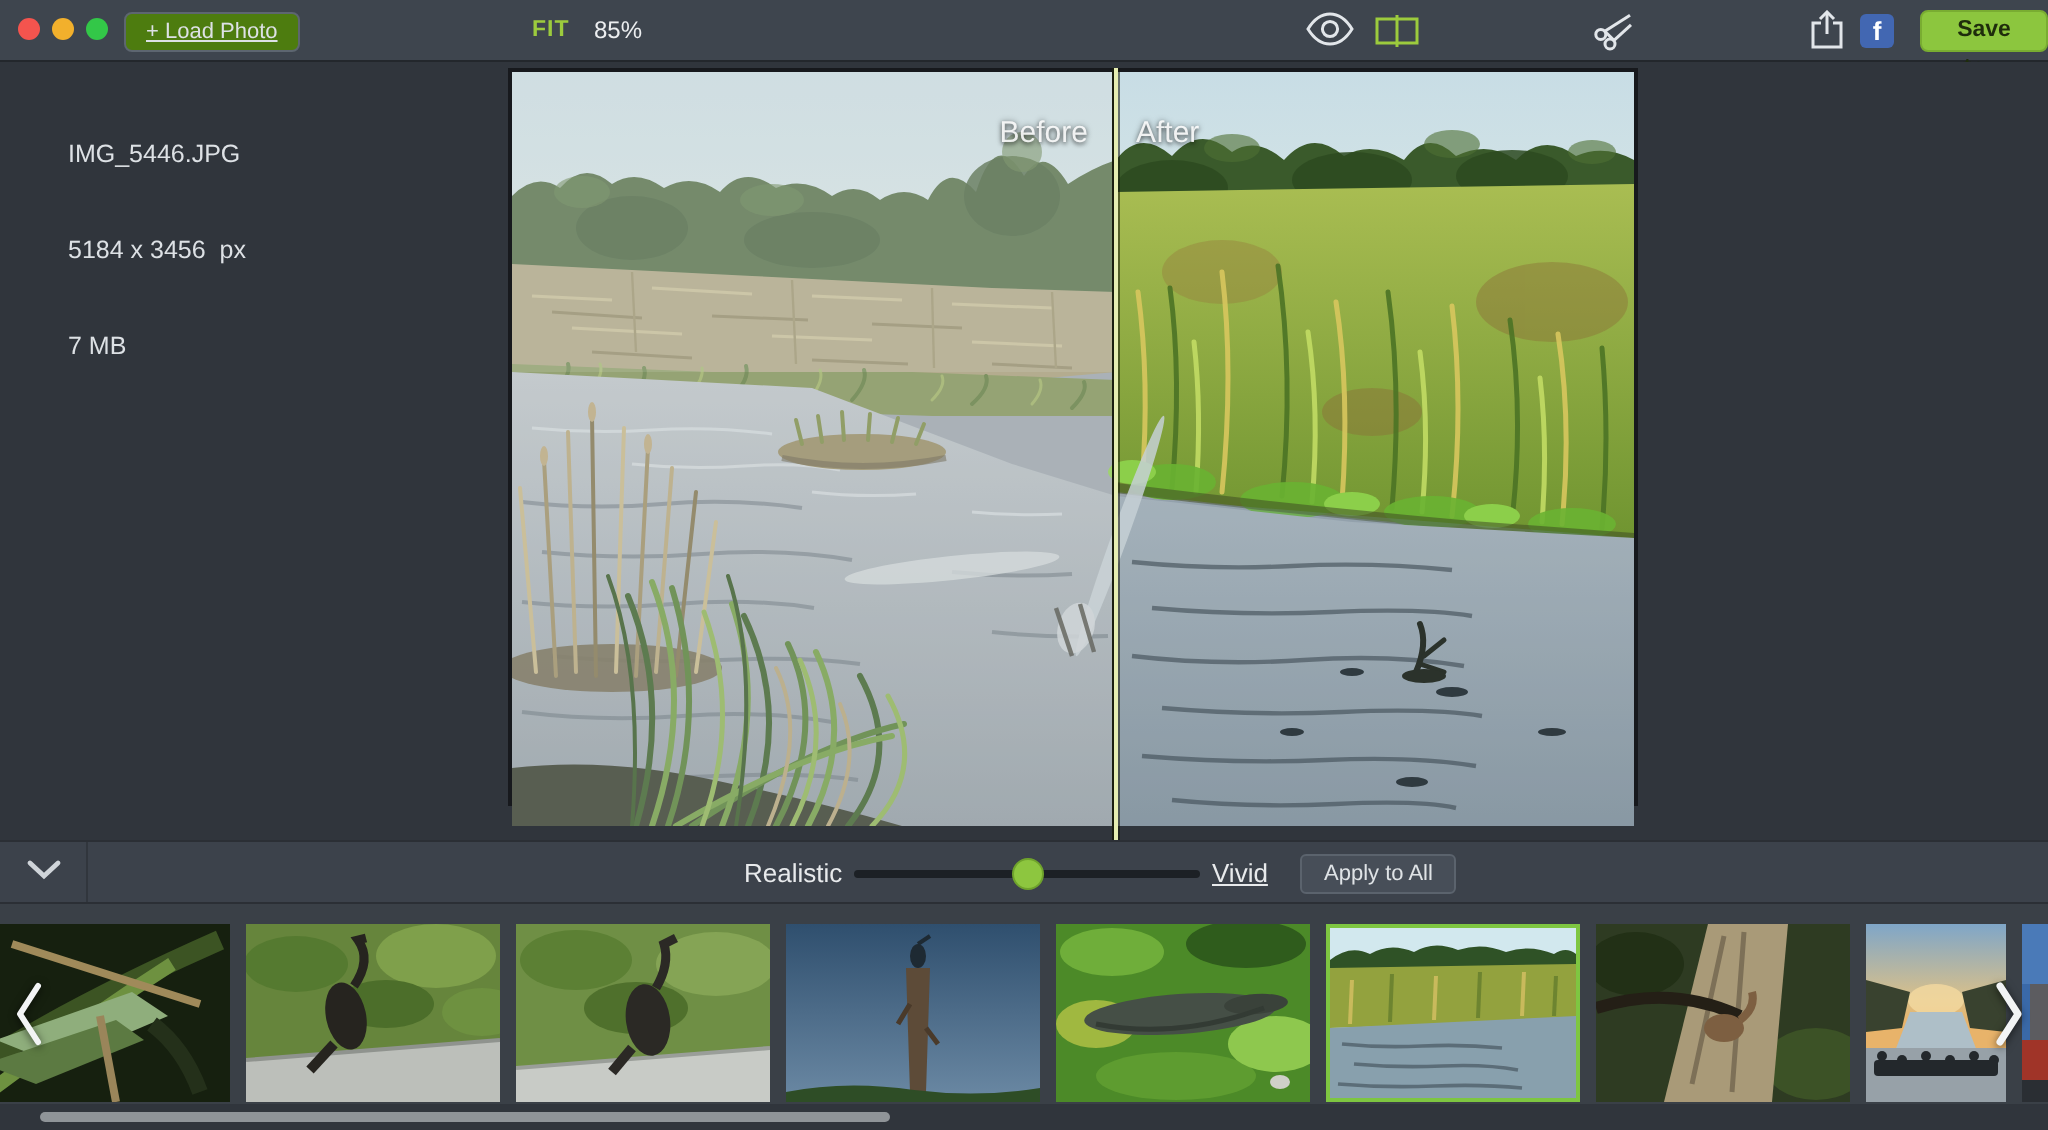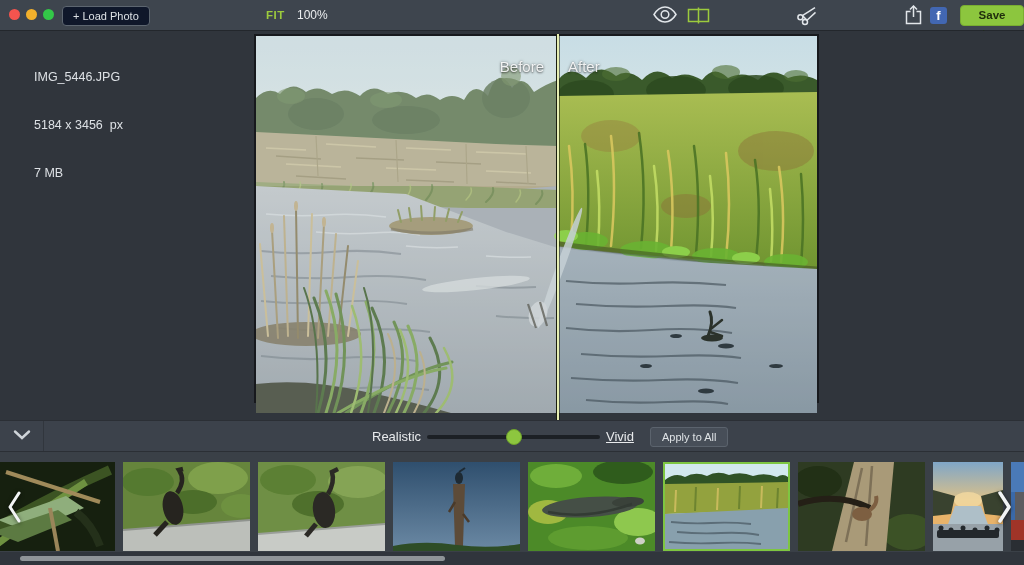--- a/index.html
+++ b/index.html
@@ -7,22 +7,22 @@
               font-family:"Liberation Sans", sans-serif; }
   .app { position:relative; width:1024px; height:565px; background:#30353c; }
 
   
   .topbar { position:relative; height:31px; background:#3e454e; border-bottom:1px solid #23272c; }
   .traffic { position:absolute; top:9px; width:11px; height:11px; border-radius:50%; }
   .t-red    { left:9px;  background:#f4544e; }
   .t-yellow { left:26px; background:#f2b02c; }
   .t-green  { left:43px; background:#33c748; }
   .load-btn { position:absolute; left:62px; top:6px; height:20px; padding:0 10px;
-              background:#0f172a; border:1px solid #5d6670; border-radius:4px;
-              color:#dde1e5; font-size:11px; line-height:18px; }
+              background:#4d7c0f; border:1px solid #5d6670; border-radius:4px;
+              color:#dde1e5; font-size:11px; line-height:18px;text-decoration:underline; }
   .fit-label { position:absolute; left:266px; top:9px; font-size:11.5px; font-weight:bold;
                color:#9ccb3d; letter-spacing:.5px; }
   .zoom-value { position:absolute; left:297px; top:8px; font-size:12px; color:#eceef0; }
   .app-title { position:absolute; left:0; right:0; top:8px; text-align:center;
                font-size:14px; letter-spacing:5px; color:#7f8791; }
   .tb-icon { position:absolute; top:6px; }
   .i-eye   { left:653px; }
   .i-split { left:687px; top:7px; }
   .i-scis  { left:796px; top:5px; }
   .i-share { left:905px; top:5px; }
@@ -85,21 +85,21 @@
 <body>
 
 <div class="app">
 
   <div class="topbar">
     <div class="traffic t-red"></div>
     <div class="traffic t-yellow"></div>
     <div class="traffic t-green"></div>
     <button class="load-btn">+ Load Photo</button>
     <span class="fit-label">FIT</span>
-    <span class="zoom-value">100%</span>
+    <span class="zoom-value">85%</span>
 
     <span class="tb-icon i-eye">
       <svg width="24" height="17" viewBox="0 0 24 17">
         <path d="M1,8.5 C4.5,2.8 8.2,1 12,1 C15.8,1 19.5,2.8 23,8.5 C19.5,14.2 15.8,16 12,16 C8.2,16 4.5,14.2 1,8.5 Z" fill="none" stroke="#e2e6ea" stroke-width="1.5"></path>
         <circle cx="12" cy="8.5" r="3.8" fill="none" stroke="#e2e6ea" stroke-width="1.5"></circle>
       </svg>
     </span>
     <span class="tb-icon i-split">
       <svg width="23" height="17" viewBox="0 0 23 17">
         <rect x="1.5" y="2.5" width="20" height="12" fill="none" stroke="#9ccb3d" stroke-width="1.5"></rect>

